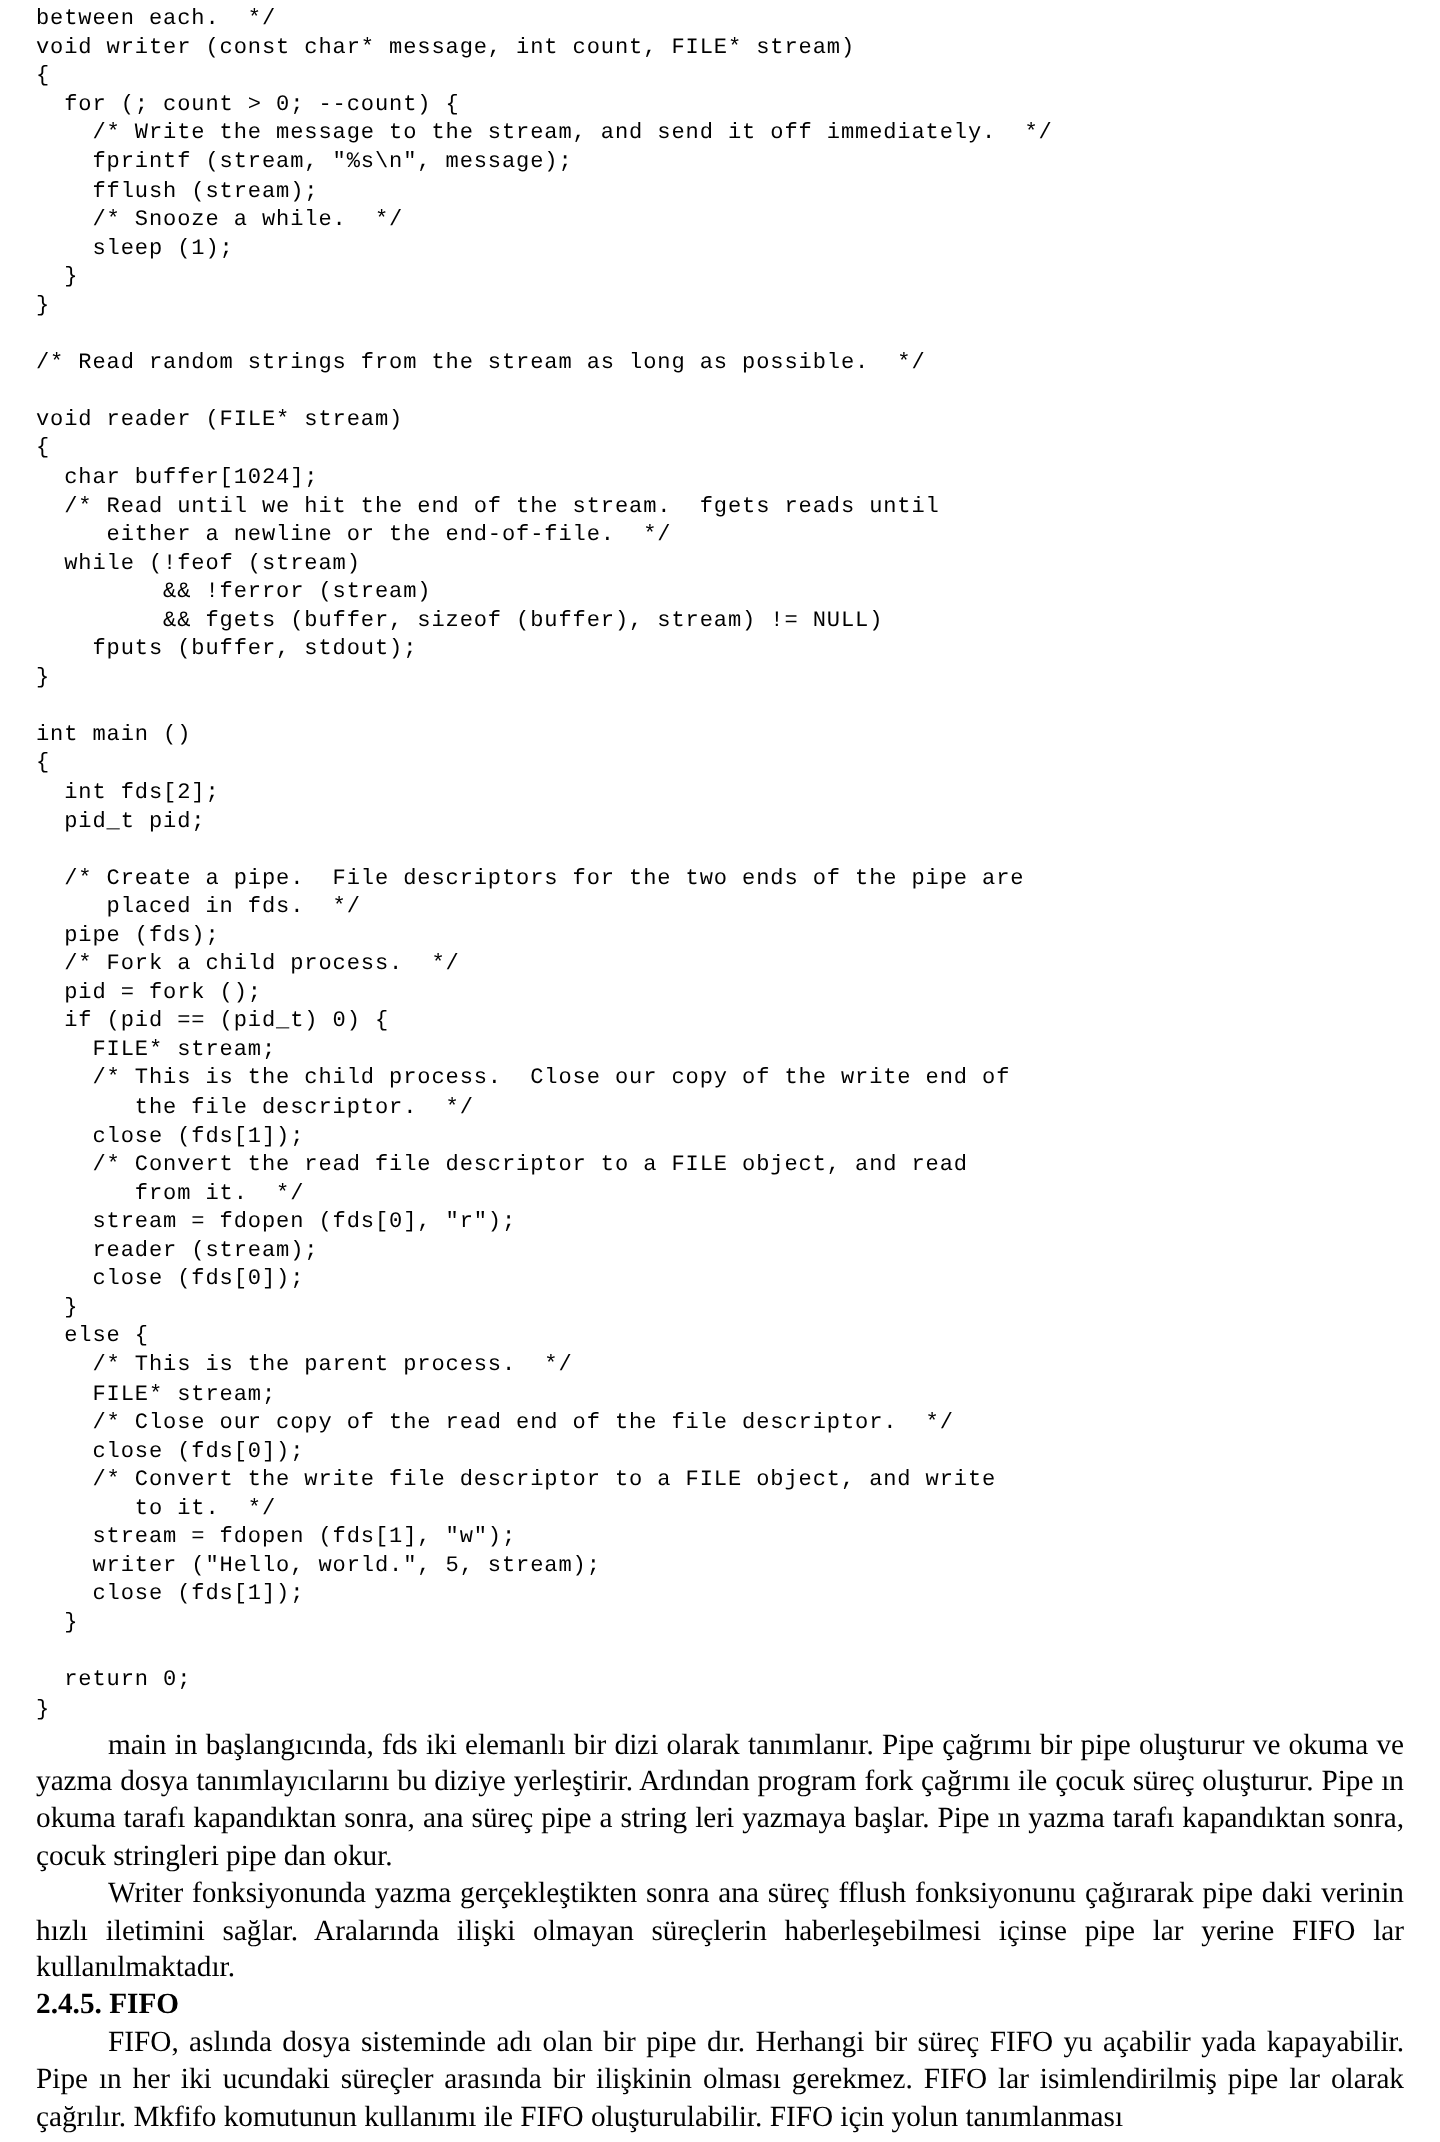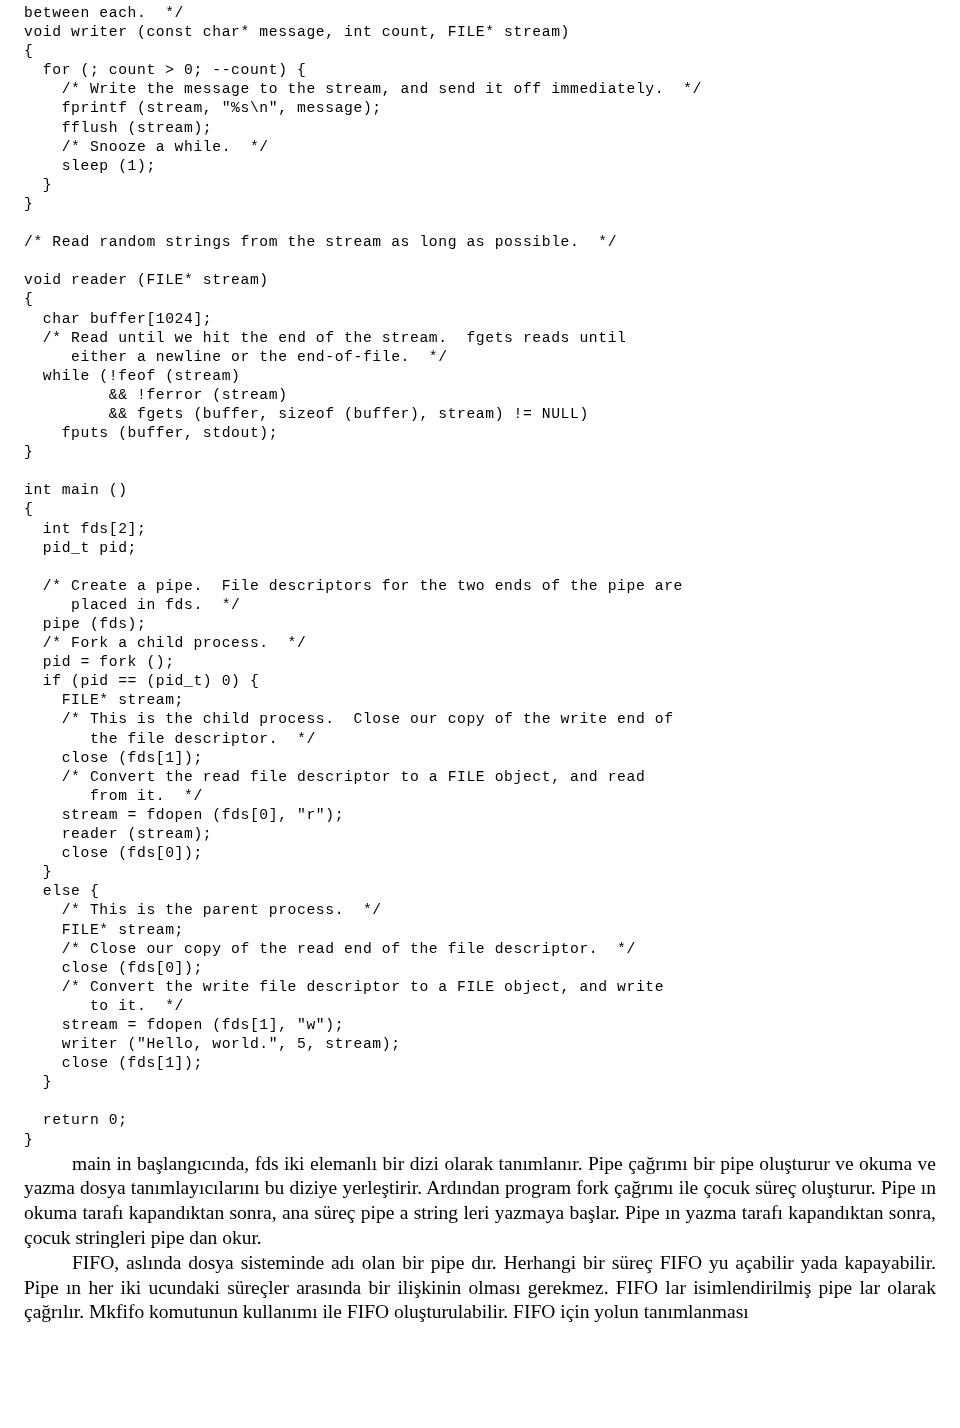--- a/index.html
+++ b/index.html
@@ -115,16 +115,18 @@
     stream = fdopen (fds[1], "w");
     writer ("Hello, world.", 5, stream);
     close (fds[1]);
   }
 
   return 0;
 }</pre>
 
   <div class="prose-wrap">
     <p class="prose indent">main in başlangıcında, fds iki elemanlı bir dizi olarak tanımlanır. Pipe çağrımı bir pipe oluşturur ve okuma ve yazma dosya tanımlayıcılarını bu diziye yerleştirir. Ardından program fork çağrımı ile çocuk süreç oluşturur. Pipe ın okuma tarafı kapandıktan sonra, ana süreç pipe a string leri yazmaya başlar. Pipe ın yazma tarafı kapandıktan sonra, çocuk stringleri pipe dan okur.</p>
+    <p class="prose indent">Writer fonksiyonunda yazma gerçekleştikten sonra ana süreç fflush fonksiyonunu çağırarak pipe daki verinin hızlı iletimini sağlar. Aralarında ilişki olmayan süreçlerin haberleşebilmesi içinse pipe lar yerine FIFO lar kullanılmaktadır.</p>
+    <p class="heading">2.4.5. FIFO</p>
     <p class="prose indent">FIFO, aslında dosya sisteminde adı olan bir pipe dır. Herhangi bir süreç FIFO yu açabilir yada kapayabilir. Pipe ın her iki ucundaki süreçler arasında bir ilişkinin olması gerekmez. FIFO lar isimlendirilmiş pipe lar olarak çağrılır. Mkfifo komutunun kullanımı ile FIFO oluşturulabilir. FIFO için yolun tanımlanması</p>
   </div>
 
 </div>
 
 </body></html>

